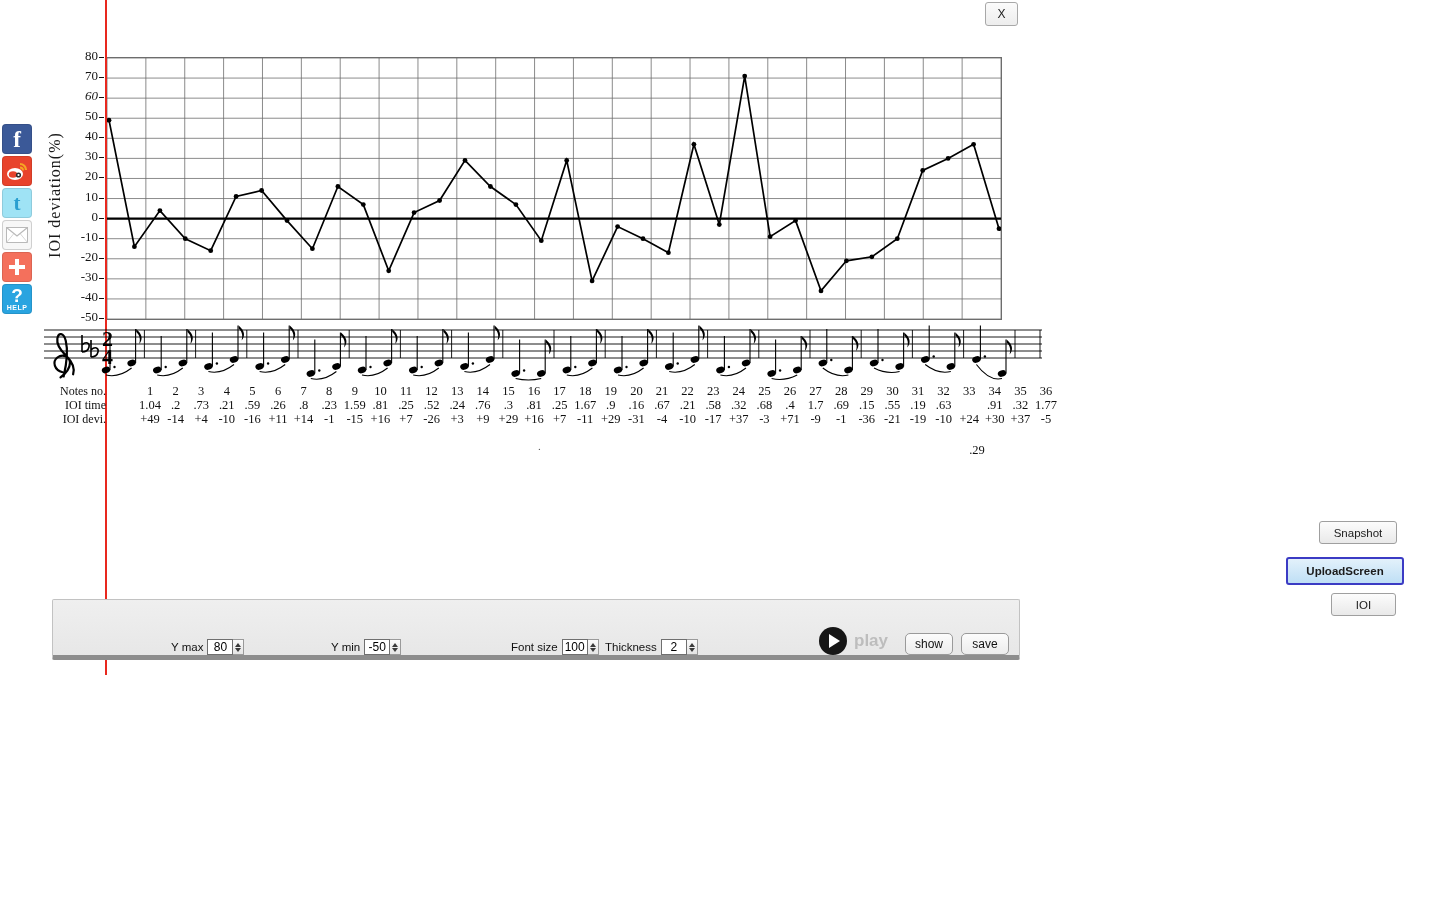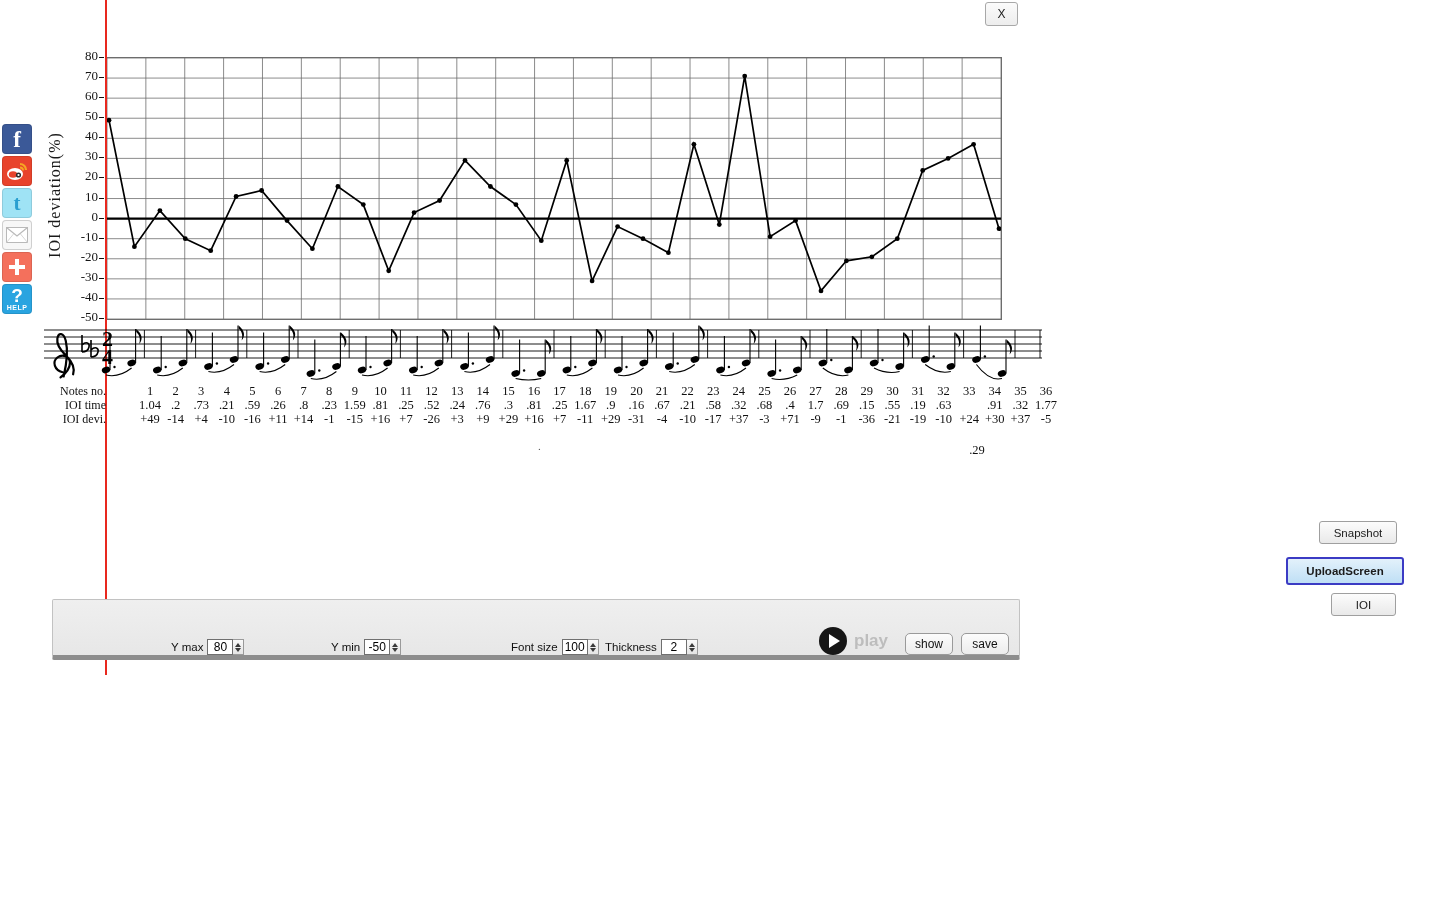--- a/index.html
+++ b/index.html
@@ -197,21 +197,21 @@
 
 <div id="chart-wrap">
 
   <div id="ylabel">
     <span id="ylabel-inner">IOI  deviation(%)</span>
   </div>
 
   <div id="ytick-col">
       <div class="ytick" style="top: 51px;">80</div>
       <div class="ytick" style="top: 71.0769px;">70</div>
-      <div class="ytick" style="top: 91.1538px;">60</div>
+      <div class="ytick" style="top: 91.1538px; font-style: italic;">60</div>
       <div class="ytick" style="top: 111.231px;">50</div>
       <div class="ytick" style="top: 131.308px;">40</div>
       <div class="ytick" style="top: 151.385px;">30</div>
       <div class="ytick" style="top: 171.462px;">20</div>
       <div class="ytick" style="top: 191.538px;">10</div>
       <div class="ytick" style="top: 211.615px;">0</div>
       <div class="ytick" style="top: 231.692px;">-10</div>
       <div class="ytick" style="top: 251.769px;">-20</div>
       <div class="ytick" style="top: 271.846px;">-30</div>
       <div class="ytick" style="top: 291.923px;">-40</div>

